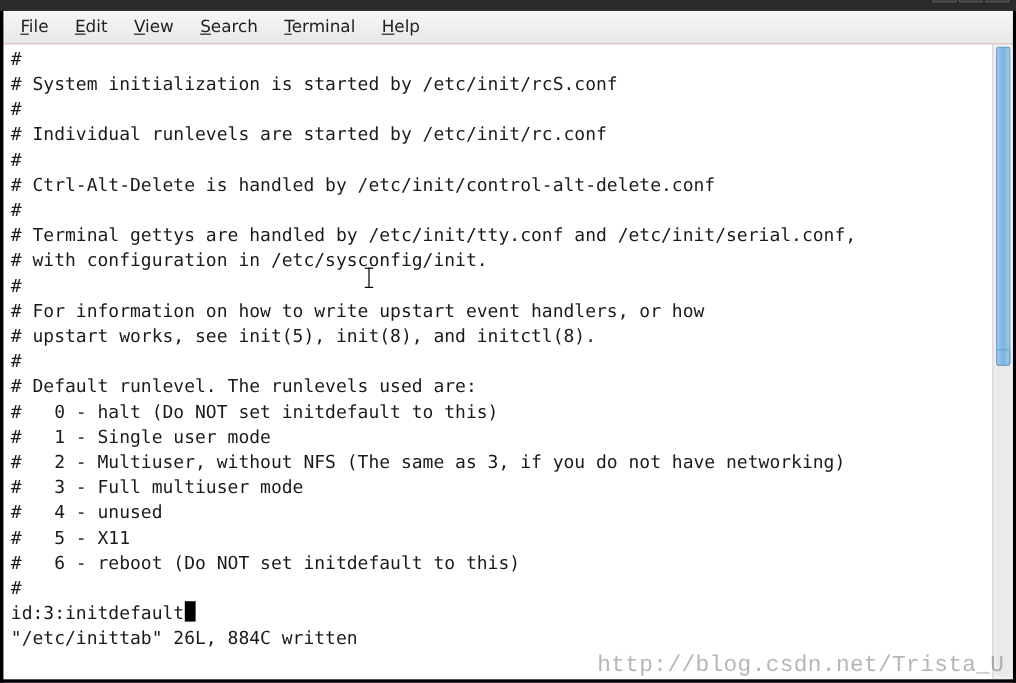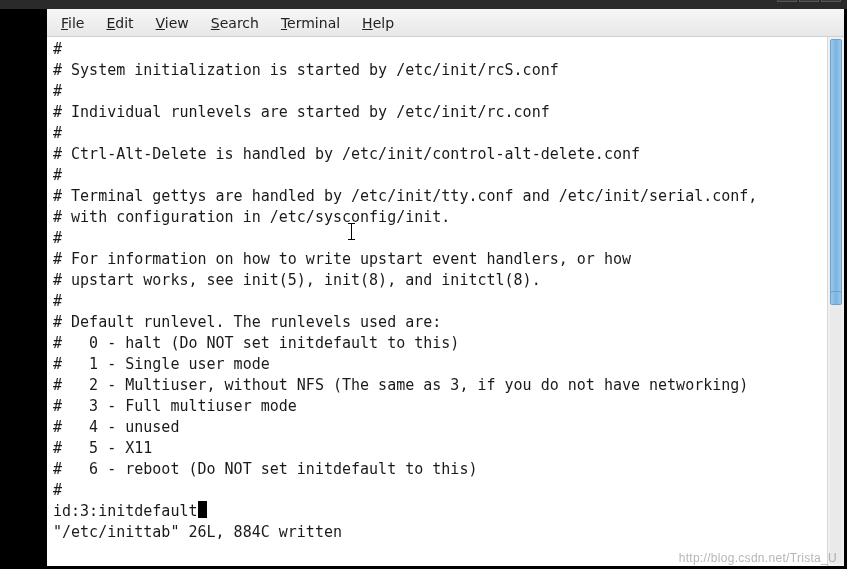--- a/index.html
+++ b/index.html
@@ -30,21 +30,20 @@
 
     .window {
       flex: 1;
       background: #f9a8d4;
       border-left: 3px solid #000;
       border-right: 3px solid #000;
       border-bottom: 3px solid #000;
       display: flex;
       flex-direction: column;
       min-height: 0;
-      margin-left: 44px;
     }
 
     .menubar {
       height: 28px;
       background: linear-gradient(#f6f6f6, #e8e8e8);
       border-bottom: 1px solid #d0d0d0;
       display: flex;
       align-items: center;
       padding: 0 4px;
       gap: 2px;
@@ -133,22 +132,22 @@
       background: linear-gradient(to right, #9fc7e8, #7ab4df, #9fc7e8);
       border: 1px solid #6aa3cf;
       border-radius: 2px;
     }
 
     .watermark {
       position: absolute;
       right: 10px;
       bottom: 4px;
       color: rgba(120, 120, 130, 0.55);
-      font-family: Liberation Sans, sans-serif;
-      font-size: 12px;
+      font-family: Liberation Mono, monospace;
+      font-size: 19px;
       letter-spacing: 0.3px;
       pointer-events: none;
     }
   </style>
 </head>
 <body>
 
 <div class="titlebar">
 
   <div class="win-controls">

